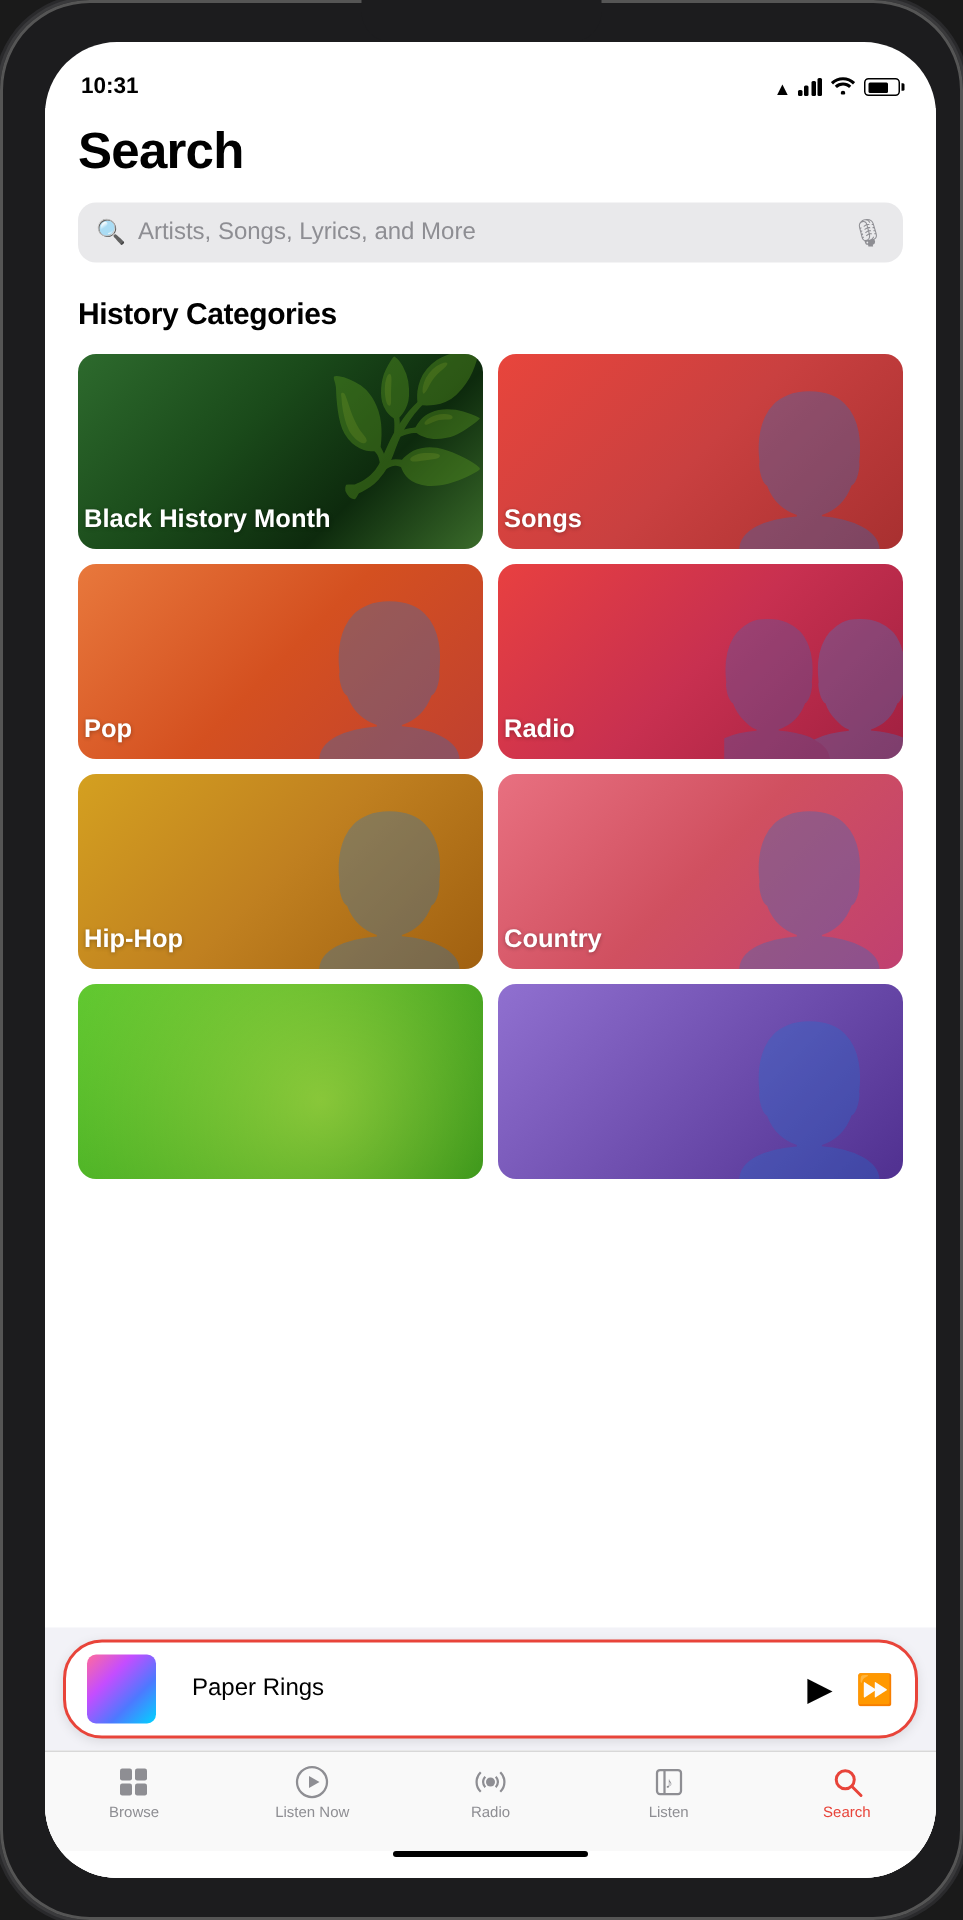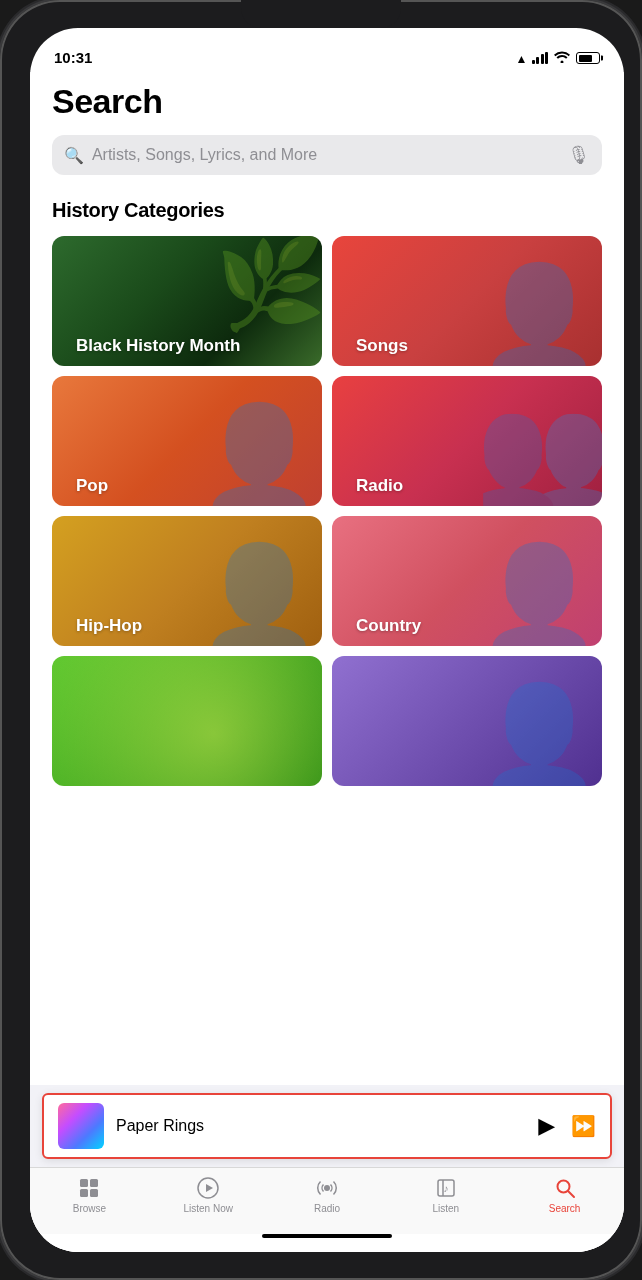--- a/index.html
+++ b/index.html
@@ -189,21 +189,21 @@
       border-radius: 12px;
       height: 130px;
       position: relative;
       overflow: hidden;
       cursor: pointer;
     }
 
     .category-label {
       position: absolute;
       bottom: 10px;
-      left: 24px;
+      left: 4px;
       color: #fff;
       font-size: 17px;
       font-weight: 700;
       text-shadow: 0 1px 3px rgba(0,0,0,0.3);
     }
 
     
     .cat-black-history { background: linear-gradient(135deg, #2d6a2d 0%, #1a4a1a 40%, #0d2a0d 70%, #3a6b2a 100%); }
     .cat-hits { background: linear-gradient(135deg, #e8453c 0%, #c94040 50%, #a83030 100%); }
     .cat-pop { background: linear-gradient(135deg, #e8783c 0%, #d45020 50%, #c04030 100%); }
@@ -215,26 +215,26 @@
 
     
     .mini-player-wrapper {
       padding: 8px 12px;
       background: #f2f2f7;
       flex-shrink: 0;
     }
 
     .mini-player {
       background: #fff;
-      border-radius: 6px;
+      border-radius: 26px;
       border: 2.5px solid #e8443a;
       display: flex;
       align-items: center;
       padding: 8px 14px;
-      gap: 12px;
+      gap: 24px;
       box-shadow: 0 2px 8px rgba(0,0,0,0.1);
     }
 
     .mini-player-art {
       width: 46px;
       height: 46px;
       border-radius: 6px;
       background: linear-gradient(135deg, #ff6b9d, #c44dff, #4d79ff, #00d4ff);
       flex-shrink: 0;
     }

